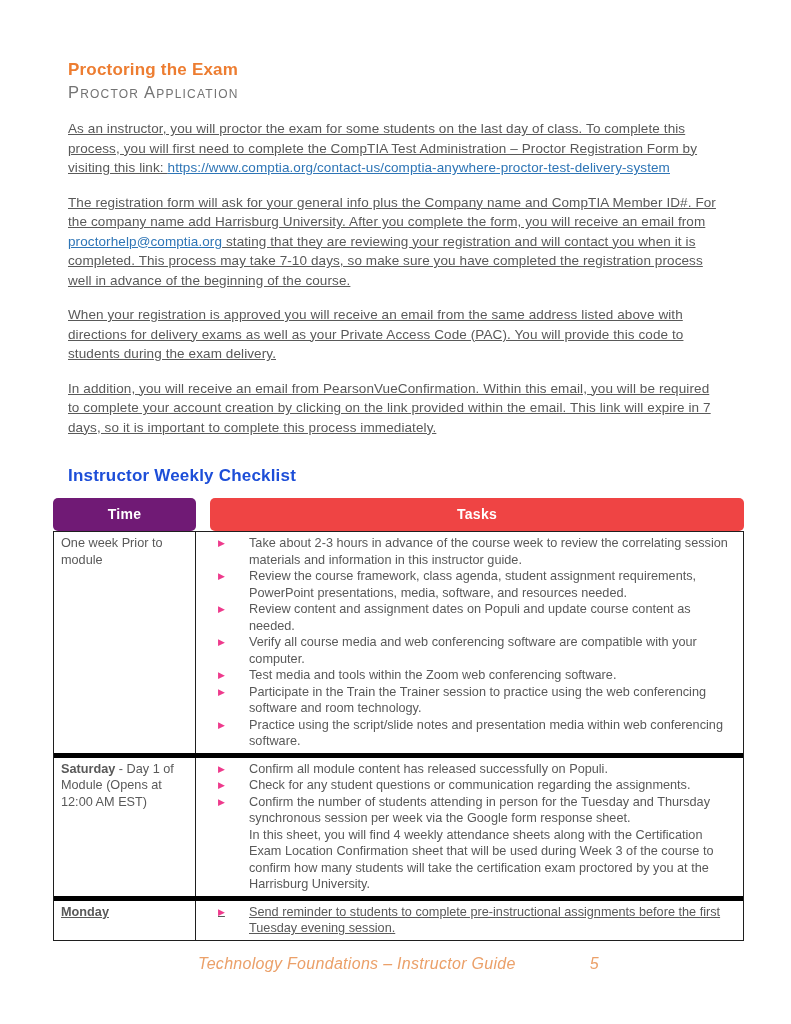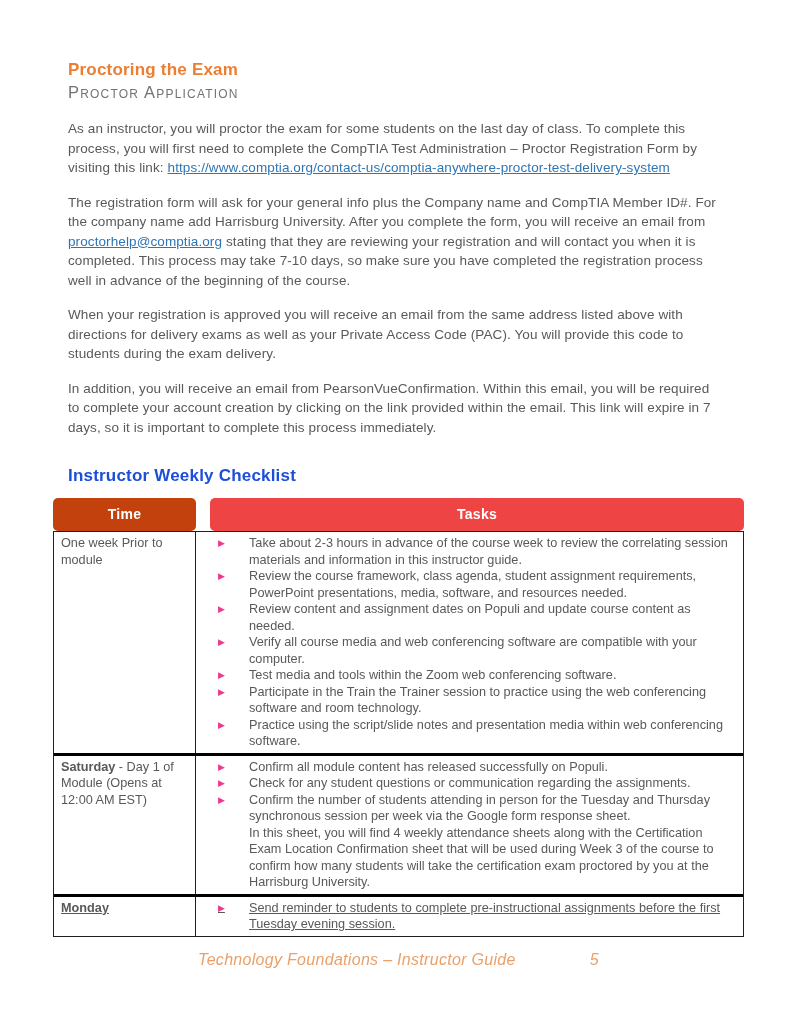--- a/index.html
+++ b/index.html
@@ -22,21 +22,21 @@
     letter-spacing: 0.2px;
     margin: 0;
   }
   .subtitle {
     color: #A9A9A9;
     font-size: 16.5px;
     font-variant: small-caps;
     letter-spacing: 1.2px;
     margin-top: 3px;
   }
-  .paras { margin-top: 17px; max-width: 648px; }
+  .paras { margin-top: 17px; max-width: 648px; text-decoration: underline; }
   .para {
     font-size: 13.5px;
     line-height: 19.5px;
     letter-spacing: 0.1px;
     margin: 0 0 15px 0;
   }
   .para a.link {
     color: #2E75B6;
     text-decoration: underline;
   }
@@ -57,21 +57,21 @@
     font-size: 14px;
     text-align: center;
     line-height: 33px;
     height: 33px;
     border-radius: 5px;
     letter-spacing: 0.3px;
   }
   .th-time { width: 143px; }
   .th-tasks { flex: 1; }
   .tbody { border: 1px solid #1f1f1f; border-top: 1px solid #1f1f1f; }
-  .trow { display: flex; border-bottom: 3px solid #000000; }
+  .trow { display: flex; border-bottom: 5px solid #000000; }
   .trow:last-child { border-bottom: none; text-decoration: underline; }
   .time-cell {
     width: 142px;
     border-right: 1px solid #1f1f1f;
     box-sizing: border-box;
     padding: 3px 8px 3px 7px;
     font-size: 12.7px;
     line-height: 16.5px;
   }
   .tasks-cell {
@@ -116,21 +116,21 @@
       <p class="para"><span>As an instructor, you will proctor the exam for some students on the last day of class. To complete this process, you will first need to complete the CompTIA Test Administration – Proctor Registration Form by visiting this link:  </span><a class="link" href="#" style="color: rgb(46, 117, 182);">https://www.comptia.org/contact-us/comptia-anywhere-proctor-test-delivery-system</a></p>
       <p class="para"><span>The registration form will ask for your general info plus the Company name and CompTIA Member ID#. For the company name add Harrisburg University.  After you complete the form, you will receive an email from </span><a class="link" href="#" style="color: rgb(46, 117, 182);">proctorhelp@comptia.org</a><span> stating that they are reviewing your registration and will contact you when it is completed. This process may take 7-10 days, so make sure you have completed the registration process well in advance of the beginning of the course.</span></p>
       <p class="para"><span>When your registration is approved you will receive an email from the same address listed above with directions for delivery exams as well as your Private Access Code (PAC). You will provide this code to students during the exam delivery.</span></p>
       <p class="para"><span>In addition, you will receive an email from PearsonVueConfirmation. Within this email, you will be required to complete your account creation by clicking on the link provided within the email. This link will expire in 7 days, so it is important to complete this process immediately.</span></p>
     </div>
 
   <div class="h2" style="color: #1d4ed8;">Instructor Weekly Checklist</div>
 
   <div class="tbl">
     <div class="thead">
-      <div class="th th-time" style="background: #c2410c;">Time</div>
+      <div class="th th-time" style="background: #701a75;">Time</div>
       <div class="th th-tasks" style="background: #ef4444; margin-left: 9px;">Tasks</div>
     </div>
     <div class="tbody" id="table-body">
         <div class="trow">
           <div class="time-cell"><span>One week Prior to module</span></div>
           <div class="tasks-cell">
             <div class="task-item">
               <span class="task-marker" style="color: rgb(238, 58, 140);">▶</span>
               <span class="task-text">Take about 2-3 hours in advance of the course week to review the correlating session materials and information in this instructor guide.</span>
             </div>

